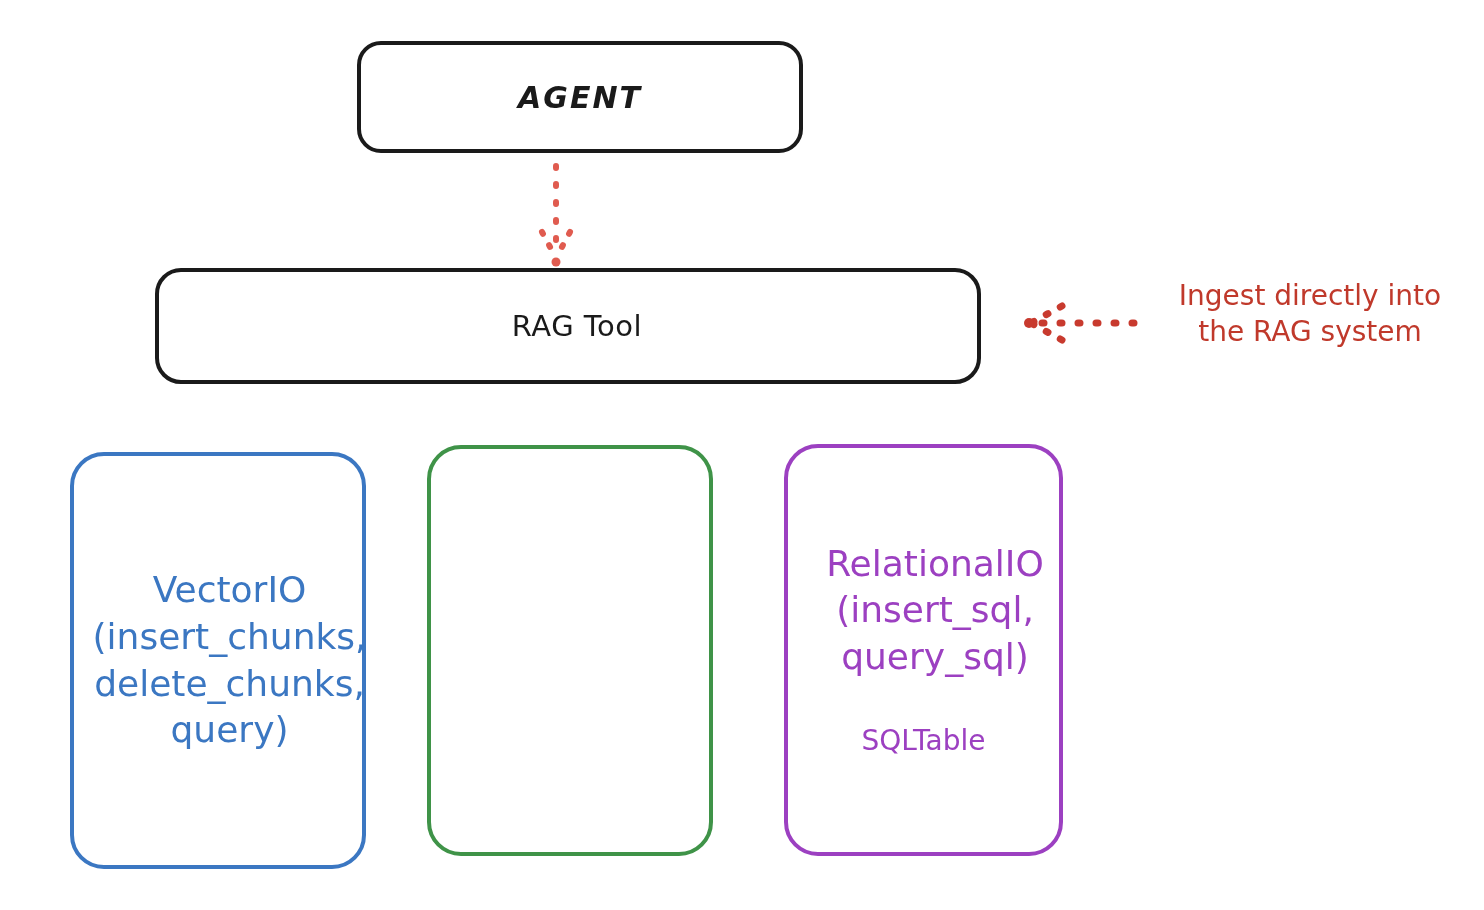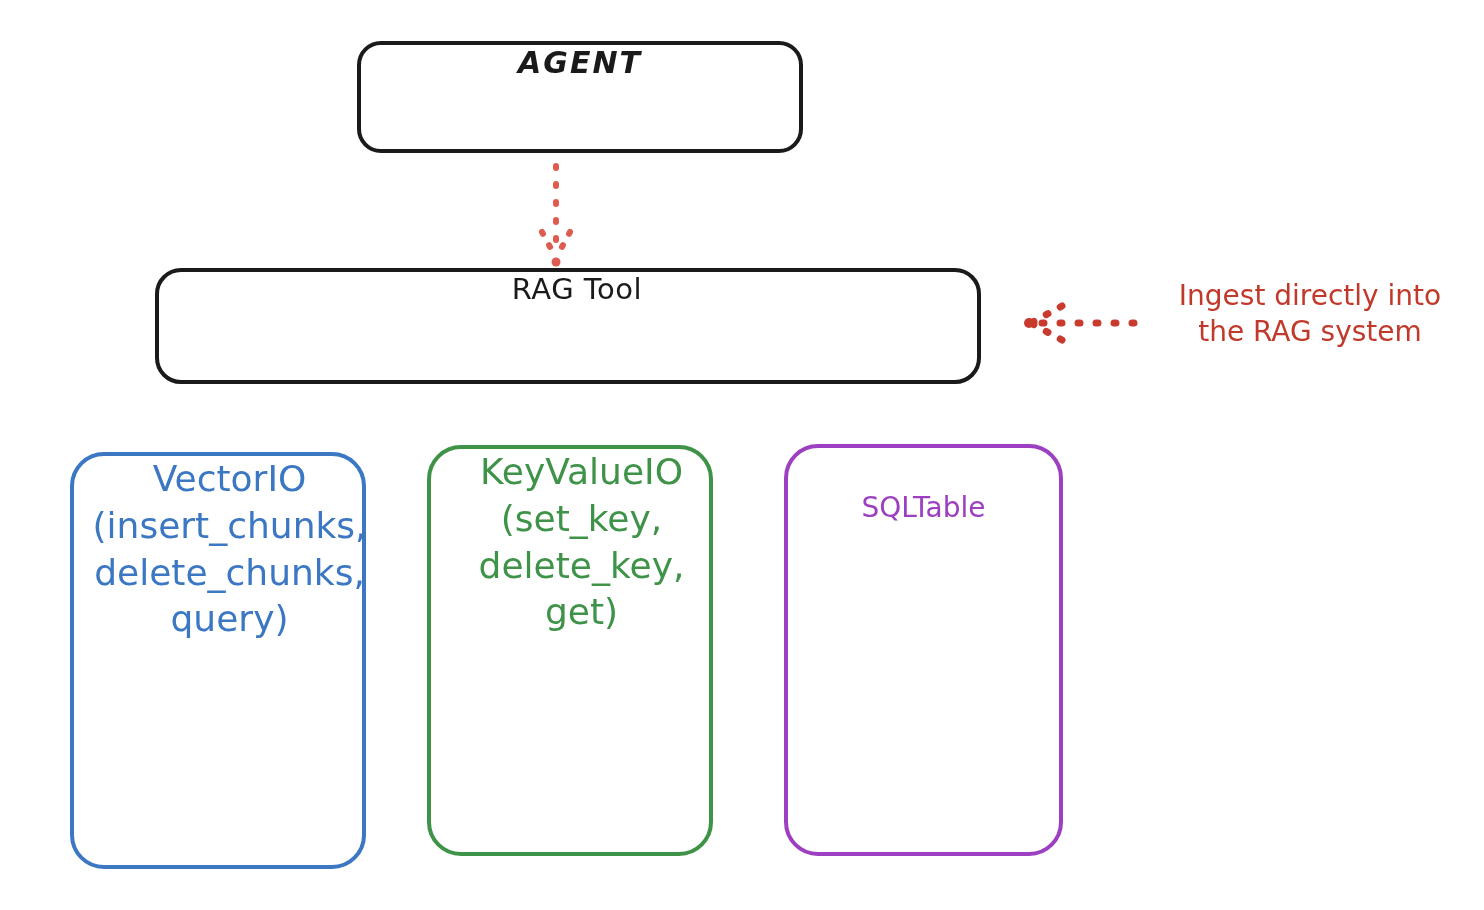--- a/index.html
+++ b/index.html
@@ -17,20 +17,21 @@
     height: 910px;
     background: #ffffff;
     overflow: hidden;
   }
   .node {
     position: absolute;
     box-sizing: border-box;
     display: flex;
     flex-direction: column;
     align-items: center;
+    justify-content: center;
     background: #ffffff;
     text-align: center;
   }
 
   
   #agent-box {
     left: 357px;
     top: 41px;
     width: 446px;
     height: 112px;
@@ -167,22 +168,22 @@
 the RAG system</div>
 
   <div class="node provider-box" id="vectorio-box">
     <div class="provider-primary">VectorIO
 (insert_chunks,
 delete_chunks,
 query)</div>
   </div>
 
   <div class="node provider-box" id="keyvalueio-box">
-    <div class="provider-primary">KeyValueIO
-(set_key,
-delete_key, get)</div>
   </div>
 
   <div class="node provider-box" id="relationalio-box">
+    <div class="provider-primary">RelationalIO
+(insert_sql,
+query_sql)</div>
     <div class="provider-secondary">SQLTable</div>
   </div>
 
 </div>
 
 </body></html>

